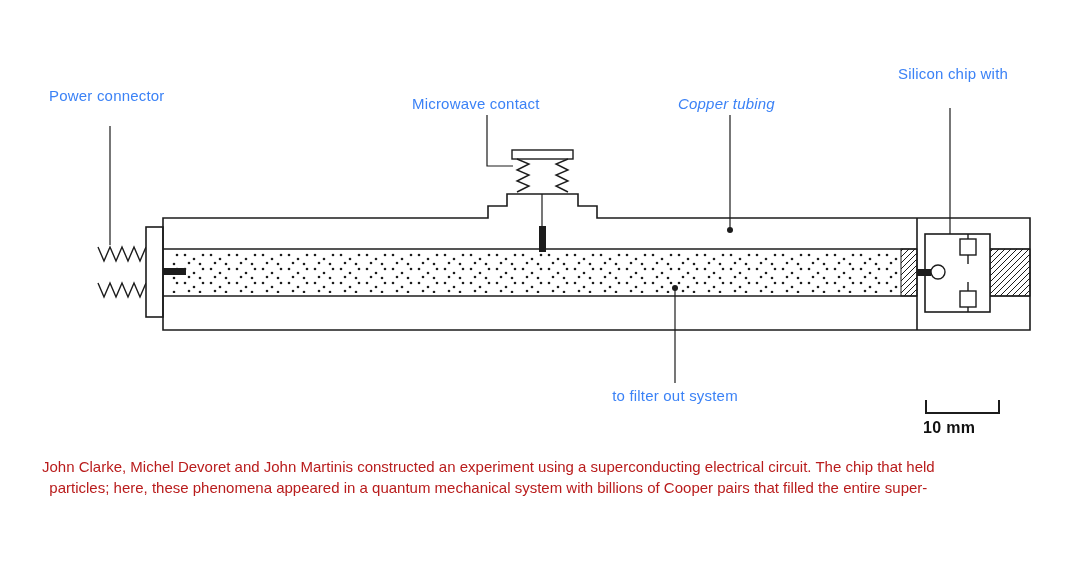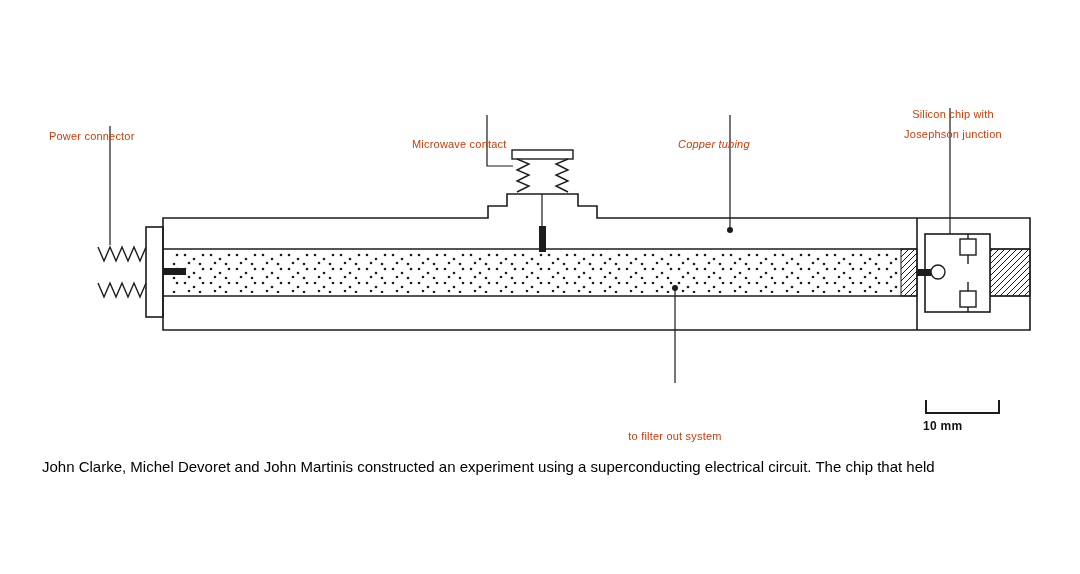--- a/index.html
+++ b/index.html
@@ -15,43 +15,42 @@
     background: #ffffff;
     overflow: hidden;
   }
   svg.drawing {
     position: absolute;
     left: 0;
     top: 0;
   }
   .part-label {
     position: absolute;
-    font-size: 11px;
-    color: #c2410c;
+    font-size: 15px;
+    color: #3b82f6;
     letter-spacing: 0.2px;
     line-height: 20px;
     white-space: nowrap;
-    margin-top: 40px;
   }
   .part-label.centered {
     text-align: center;
     white-space: normal;
   }
   .scale-label {
     position: absolute;
-    font-size: 12px;
+    font-size: 16px;
     font-weight: bold;
     color: #111111;
     letter-spacing: 0.3px;
   }
   .caption {
     position: absolute;
     left: 42px;
     top: 456px;
-    color: #000000;
+    color: #b91c1c;
     font-size: 15px;
     line-height: 21px;
     text-align: center;
   }
   .caption .cap-line {
     white-space: nowrap;
   }
 </style>
 </head>
 <body>
@@ -136,26 +135,26 @@
   </svg>
 
   <div class="part-label" style="left:49px; top:86px;">Power connector</div>
 
   <div class="part-label" style="left:412px; top:94px;">Microwave contact</div>
 
   <div class="part-label" style="left:678px; top:94px;font-style:italic;">Copper tubing</div>
 
   <div class="part-label centered" style="left:878px; top:64px; width:150px;">
     <div>Silicon chip with</div>
-    <div>Josephson junction</div>
   </div>
 
   <div class="part-label centered" style="left:598px; top:386px; width:154px;">
     <div>to filter out system</div>
   </div>
 
   <div class="scale-label" style="left:923px; top:419px;">10 mm</div>
 
   <div class="caption">
     <div class="cap-line">John Clarke, Michel Devoret and John Martinis constructed an experiment using a superconducting electrical circuit. The chip that held</div>
+    <div class="cap-line">particles; here, these phenomena appeared in a quantum mechanical system with billions of Cooper pairs that filled the entire super-</div>
   </div>
 
 </div>
 
 </body></html>

